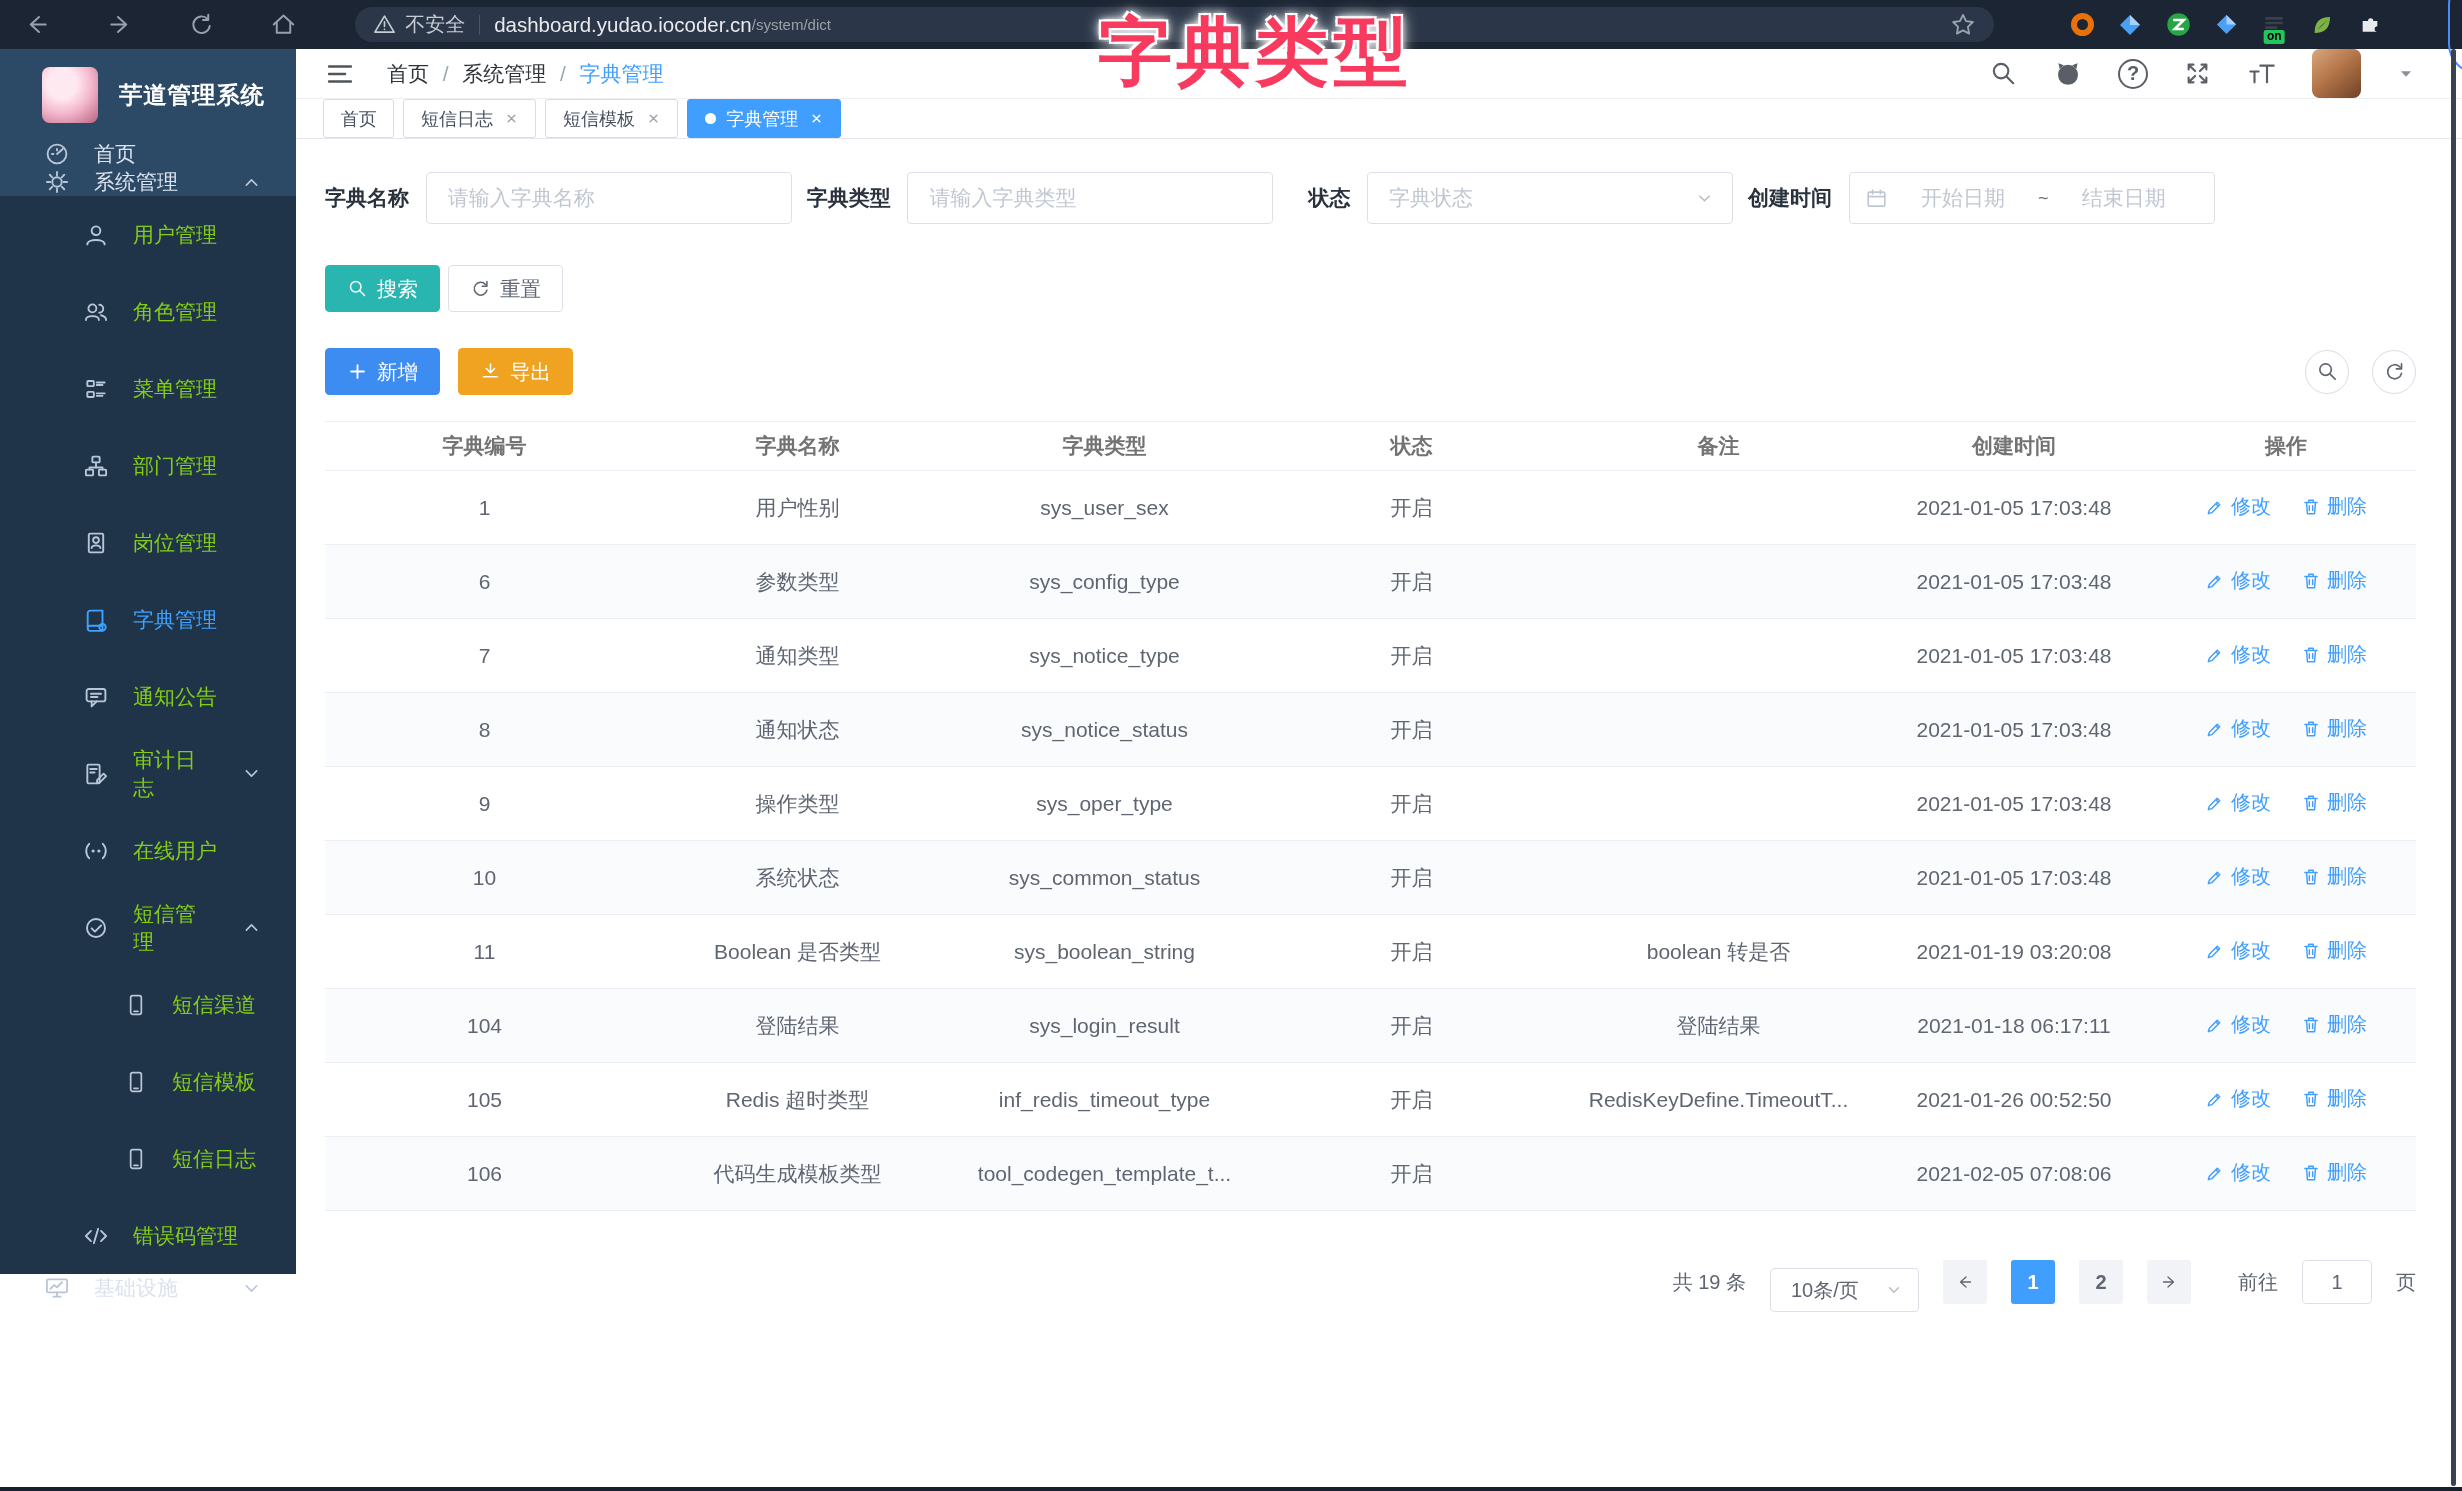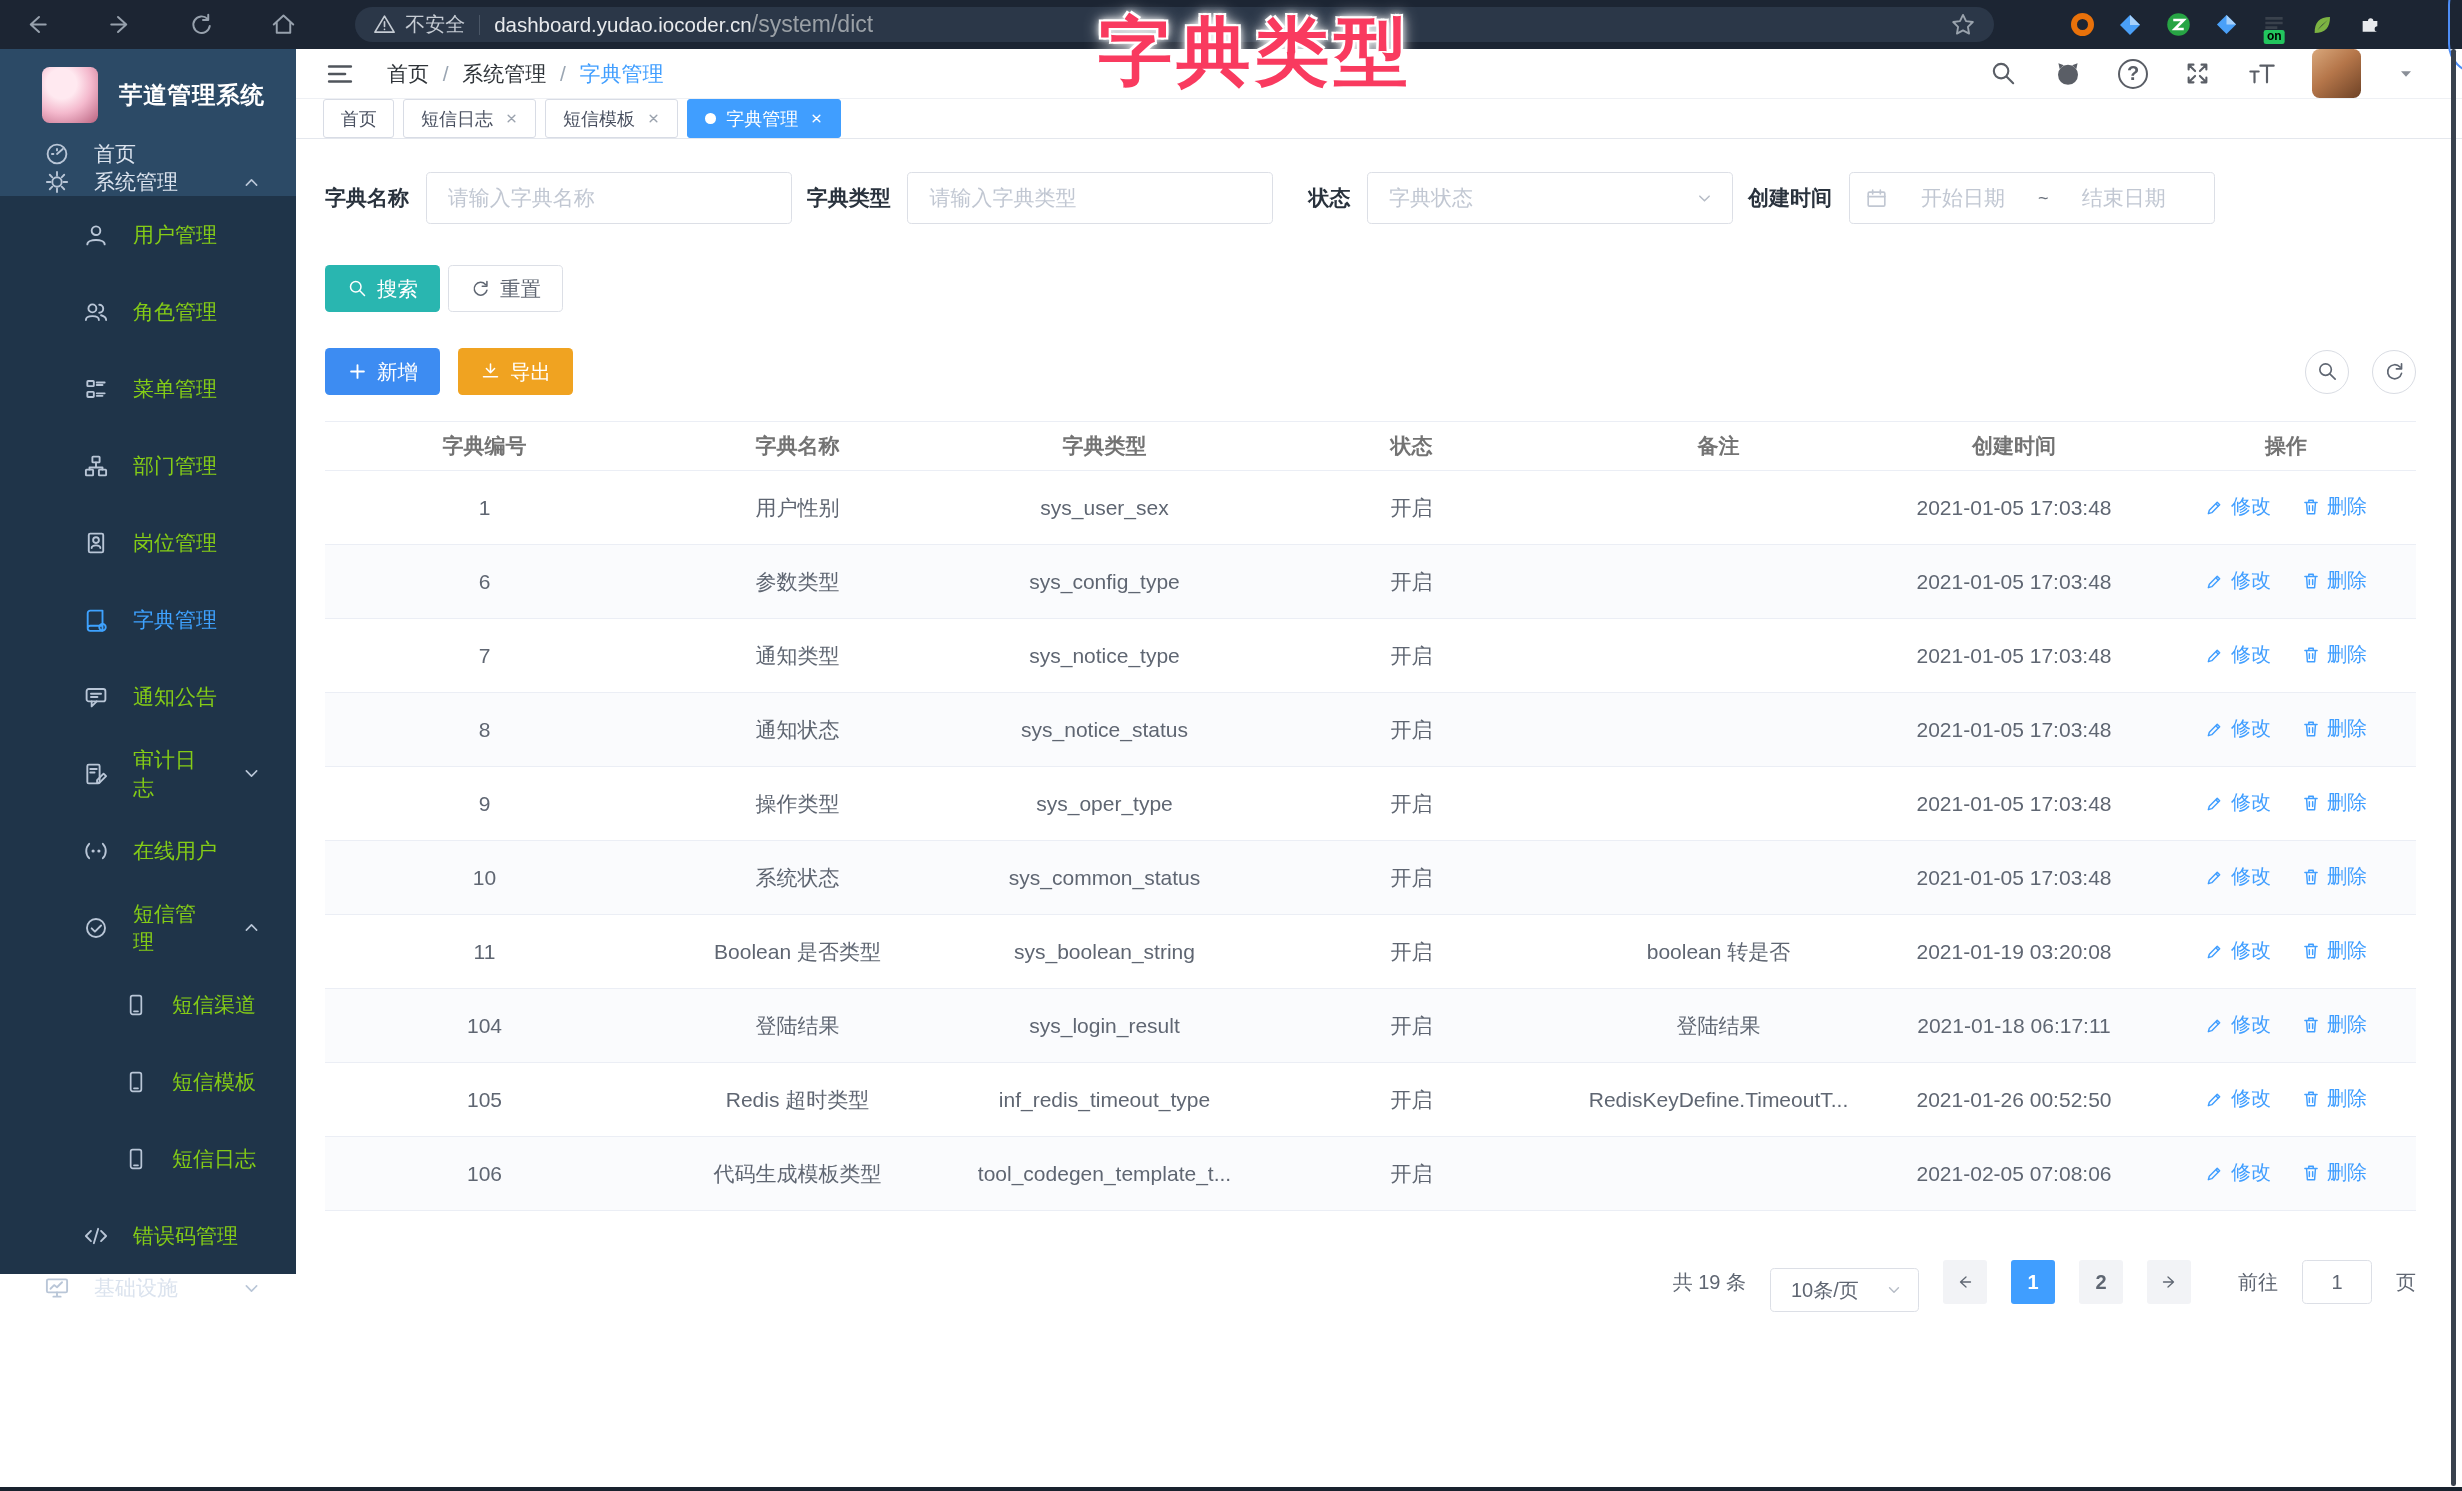--- a/index.html
+++ b/index.html
@@ -8,21 +8,21 @@
   svg { display:block; }
   .ic { stroke:currentColor; fill:none; stroke-width:2.6; stroke-linecap:round; stroke-linejoin:round; }
 
   
   .browser-bar { height:49px; background:#1c2533; display:flex; align-items:center; padding:0 16.7px; position:relative; z-index:2;gap:40px; }
   .bb-btn { width:42px; height:42px; display:flex; align-items:center; justify-content:center; color:#97a1ad; flex:none; }
   .address-bar { width:1639px; height:35px; margin-left:10.6px; background:#2b3748; border-radius:17.4px; display:flex; align-items:center; padding:0 18px; flex:none; }
   .addr-sec { display:flex; align-items:center; gap:9px; color:#c6ccd4; font-size:20px; }
   .addr-div { width:1.5px; height:20px; background:#4a5666; margin:0 13.7px; }
   .url-host { color:#e8eaed; font-size:20.5px; }
-  .url-path { color:#9aa0a6; font-size:23px;text-align:right; }
+  .url-path { color:#9aa0a6; font-size:15px;text-align:right; }
   .addr-star { margin-left:auto; color:#9aa3ad; }
   .ext-row { display:flex; align-items:center; gap:18px; margin-left:33px; }
   .ext { width:30px; height:30px; display:flex; align-items:center; justify-content:center; position:relative; }
   .ext-donut { width:23px; height:23px; border:6.8px solid #e8710a; border-radius:50%; }
   .ext-on { position:absolute; bottom:-4.6px; left:50%; transform:translateX(-50%); background:#22c55e; color:#000000; font-size:12px; line-height:13.7px; padding:0 3px; border-radius:2.3px; font-weight:bold; }
   .profile-chip { position:relative; display:flex; align-items:center; gap:10.6px; margin-left:30px; padding:4.6px 13.7px; }
   .chip-ring { position:absolute; inset:-4.6px -7.6px; border:2.3px solid #4d8df6; border-radius:30px; }
   .chip-text { color:#d6dbe2; font-size:20px; }
   .update-group { position:relative; display:flex; align-items:center; gap:15px; margin-left:26px; padding:6px 12px; }
   .update-ring { position:absolute; inset:-3px -6px; border:2.3px solid #e0452e; border-radius:24px; }

